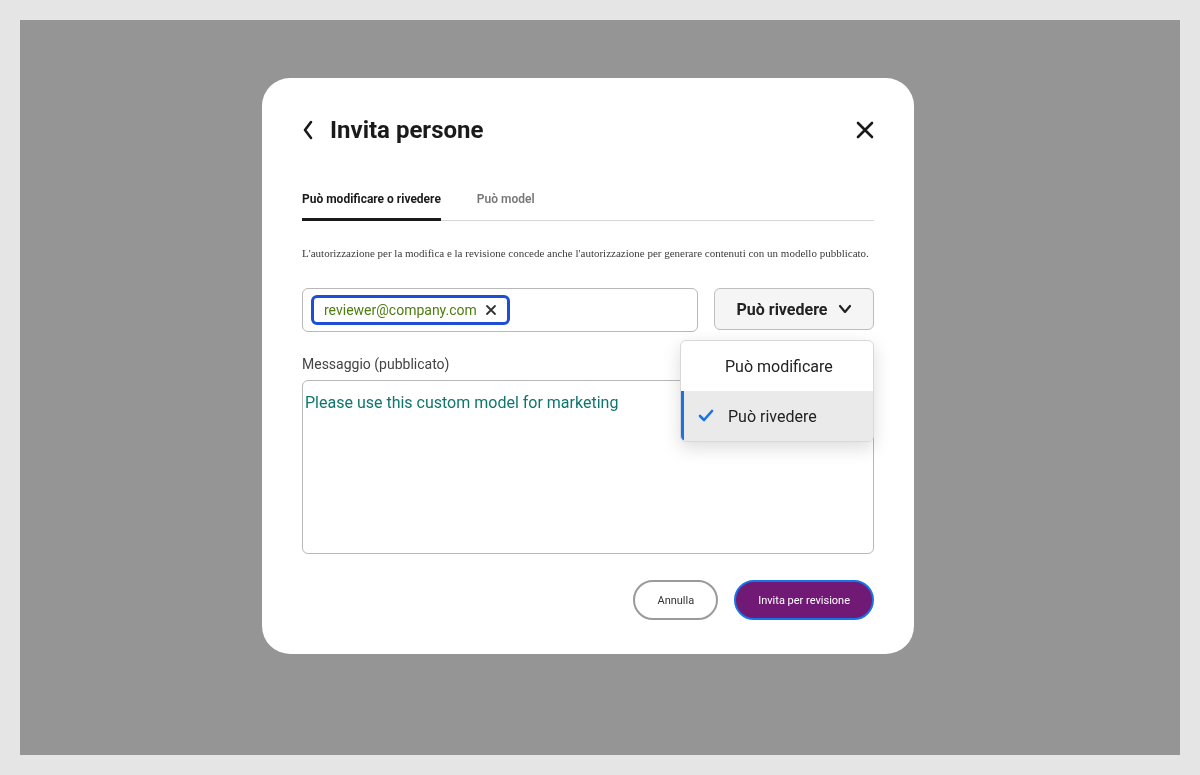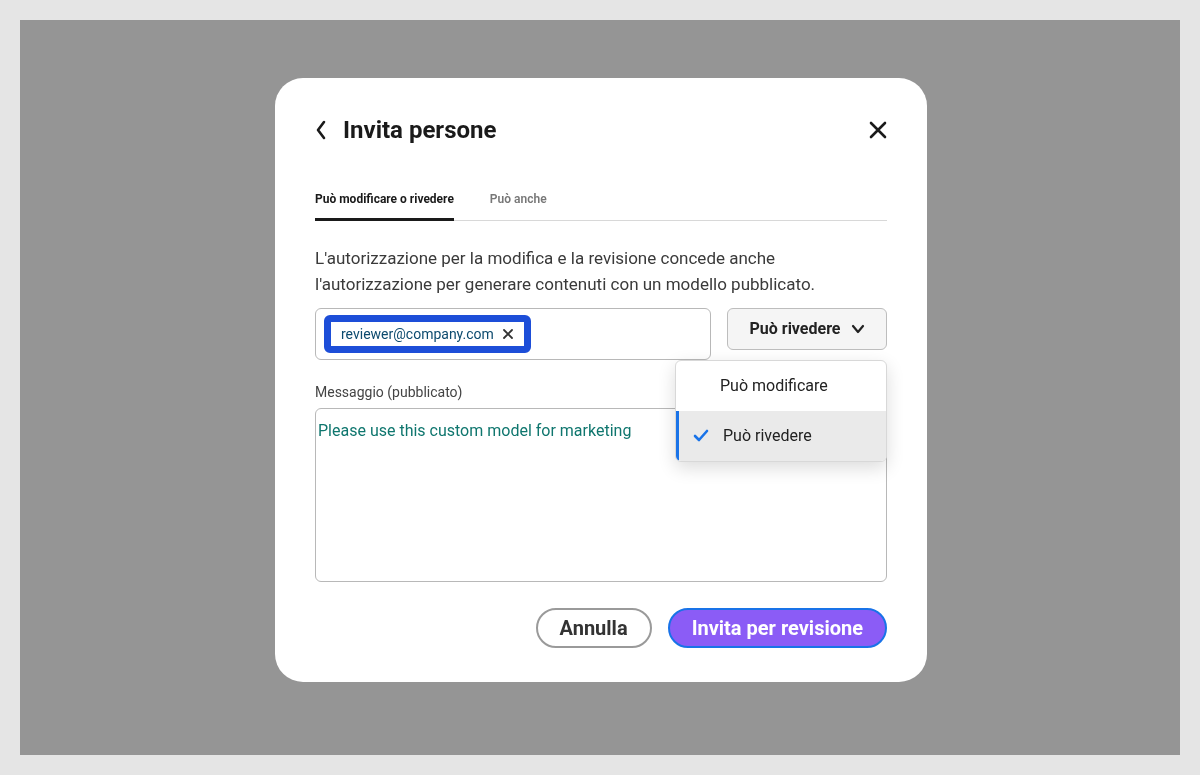--- a/index.html
+++ b/index.html
@@ -5,67 +5,67 @@
   * { box-sizing: border-box; margin: 0; padding: 0; font-family: -apple-system, BlinkMacSystemFont, "Segoe UI", Roboto, Helvetica, Arial, sans-serif; }
   html, body { width: 1200px; height: 775px; background: #e5e5e5; }
   .backdrop {
     position: absolute;
     inset: 20px;
     background: #959595;
   }
   .dialog {
     position: absolute;
     width: 652px;
-    left: 275px;
+    left: 262px;
     top: 78px;
     background: #ffffff;
     border-radius: 28px;
     padding: 38px 40px 34px 40px;
   }
   .dialog-header {
     display: flex;
     align-items: center;
     justify-content: space-between;
     margin-bottom: 48px;
   }
   .dialog-header-left { display: flex; align-items: center; gap: 16px; }
   .back-btn { cursor: pointer; display:flex; align-items:center; }
   .dialog-title { font-size: 24px; font-weight: 700; color:#1a1a1a; }
   .close-btn { cursor: pointer; display:flex; align-items:center; }
   .tabs { display:flex; border-bottom:1px solid #d8d8d8; margin-bottom:24px; }
   .tab { padding: 0 0 14px 0; margin-right:36px; font-size:12px; color:#777; cursor:pointer; font-weight:600; }
   .tab.active { color:#1a1a1a; font-weight:700; position:relative; }
   .tab.active::after { content:""; position:absolute; left:0; right:0; bottom:-1px; height:3px; background:#1a1a1a; }
-  .helper { font-size:17px; color:#3a3a3a; line-height:1.55; margin-bottom:10px; }
+  .helper { font-size:11px; color:#3a3a3a; line-height:1.55; margin-bottom:26px;font-family:Liberation Serif, serif; }
   .row-invite { display:flex; gap:16px; margin-bottom:24px; position:relative; }
   .email-field { flex:1; border:1px solid #b8b8b8; border-radius:6px; min-height:42px; padding:6px 8px; display:flex; align-items:center; }
   .chip {
     display:inline-flex; align-items:center; gap:8px;
-    border:7px solid #1d4ed8; border-radius:6px;
-    padding:4px 10px; font-size:14px; color:#0c4a6e; background:#fff;
+    border:3px solid #1d4ed8; border-radius:6px;
+    padding:4px 10px; font-size:14px; color:#4d7c0f; background:#fff;
   }
   .chip-x { cursor:pointer; display:flex; }
   .perm-button {
     border:1px solid #bdbdbd; background:#f5f5f5; border-radius:6px;
     height:42px; padding:0 16px; display:flex; align-items:center; gap:10px;
     font-size:16px; font-weight:700; color:#222; cursor:pointer;
     min-width:160px; justify-content:center;
   }
   .msg-label { font-size:14px; color:#444; margin-bottom:8px; }
   .msg-area {
     width:100%; height:174px; border:1px solid #b8b8b8; border-radius:6px;
     padding:12px 2px; font-size:16px; color:#0f766e; resize:none;
     font-family:inherit;
   }
   .footer { display:flex; justify-content:flex-end; gap:16px; margin-top:22px; }
-  .btn { height:40px; padding:0 22px; border-radius:20px; font-size:20px; font-weight:700; cursor:pointer; display:flex; align-items:center; }
+  .btn { height:40px; padding:0 22px; border-radius:20px; font-size:11px; font-weight:400; cursor:pointer; display:flex; align-items:center; }
   .btn-secondary { background:#fff; border:2px solid #9a9a9a; color:#333; }
-  .btn-primary { background:#8b5cf6; border:2px solid #1973e8; color:#fff; }
+  .btn-primary { background:#701a75; border:2px solid #1973e8; color:#fff; }
   .dropdown {
-    position:absolute; right:0; top:52px; width:212px; background:#fff;
+    position:absolute; right:0; top:52px; width:194px; background:#fff;
     border:1px solid #d8d8d8; border-radius:6px;
     box-shadow:0 6px 18px rgba(0,0,0,0.14); overflow:hidden;
     z-index:10;
   }
   .dropdown-item { height:50px; display:flex; align-items:center; padding:0 14px 0 44px; font-size:16px; color:#222; cursor:pointer; position:relative; }
   .dropdown-item.selected { background:#eaeaea; border-left:3px solid #1973e8; padding-left:44px; }
   .dropdown-item.selected::before {
     content:""; position:absolute; left:13px; width:16px; height:16px;
     background: none;
   }
@@ -89,21 +89,21 @@
     </div>
     <span class="close-btn">
       <svg width="18" height="18" viewBox="0 0 18 18">
           <path d="M2 2 L16 16 M16 2 L2 16" stroke="#1a1a1a" stroke-width="2.6" stroke-linecap="round"></path>
         </svg>
     </span>
   </div>
 
   <div class="tabs">
     <div class="tab active">Può modificare o rivedere</div>
-    <div class="tab">Può anche</div>
+    <div class="tab">Può model</div>
   </div>
 
   <p class="helper">L'autorizzazione per la modifica e la revisione concede anche l'autorizzazione per generare contenuti con un modello pubblicato.</p>
 
   <div class="row-invite">
     <div class="email-field">
       <span class="chip">
         <span>reviewer@company.com</span>
         <span class="chip-x">
           <svg width="12" height="12" viewBox="0 0 12 12">

